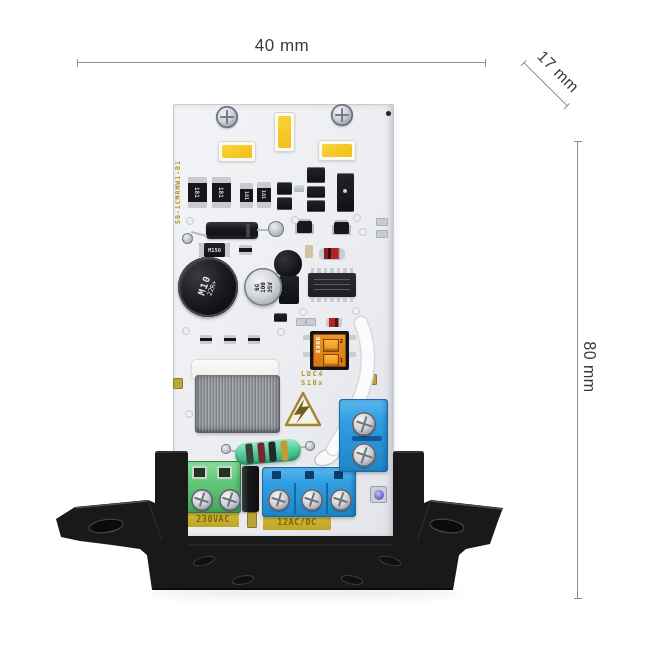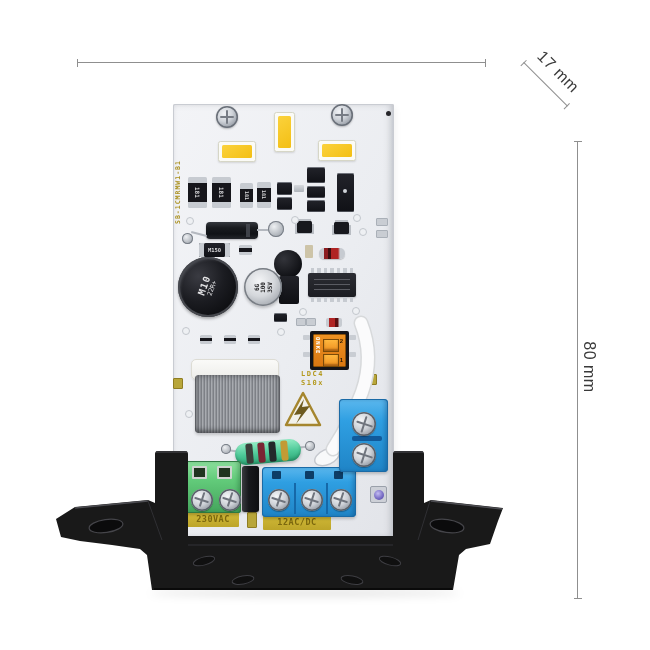--- a/index.html
+++ b/index.html
@@ -137,20 +137,21 @@
   .overlay-svg{position:absolute;left:0;top:0;z-index:3;pointer-events:none;}
   .bracket-svg{position:absolute;left:0;top:0;z-index:6;pointer-events:none;}
   .shadow{position:absolute;left:150px;top:589px;width:310px;height:8px;background:rgba(0,0,0,.10);
         filter:blur(4px);border-radius:50%;z-index:0;}
 </style>
 </head>
 <body>
 
 <div class="canvas">
 
+  <div class="dim-label" style="left:237px;top:36px;width:90px;text-align:center;">40 mm</div>
   <div class="dim-line-h" style="left:77px;top:62px;width:409px;">
     <span class="dim-tick-v" style="left:0;"></span>
       <span class="dim-tick-v" style="right:0;"></span>
   </div>
 
   <div class="abs" style="left:524px;top:62px;width:62px;height:2px;transform:rotate(45deg);transform-origin:0 0;">
     <div class="dim-label" style="left:0;top:-26px;width:62px;text-align:center;font-size:16px;">17 mm</div>
     <div class="dim-line-h" style="left:0;top:0;width:62px;">
       <span class="dim-tick-v" style="left:0;"></span>
         <span class="dim-tick-v" style="right:0;"></span>

